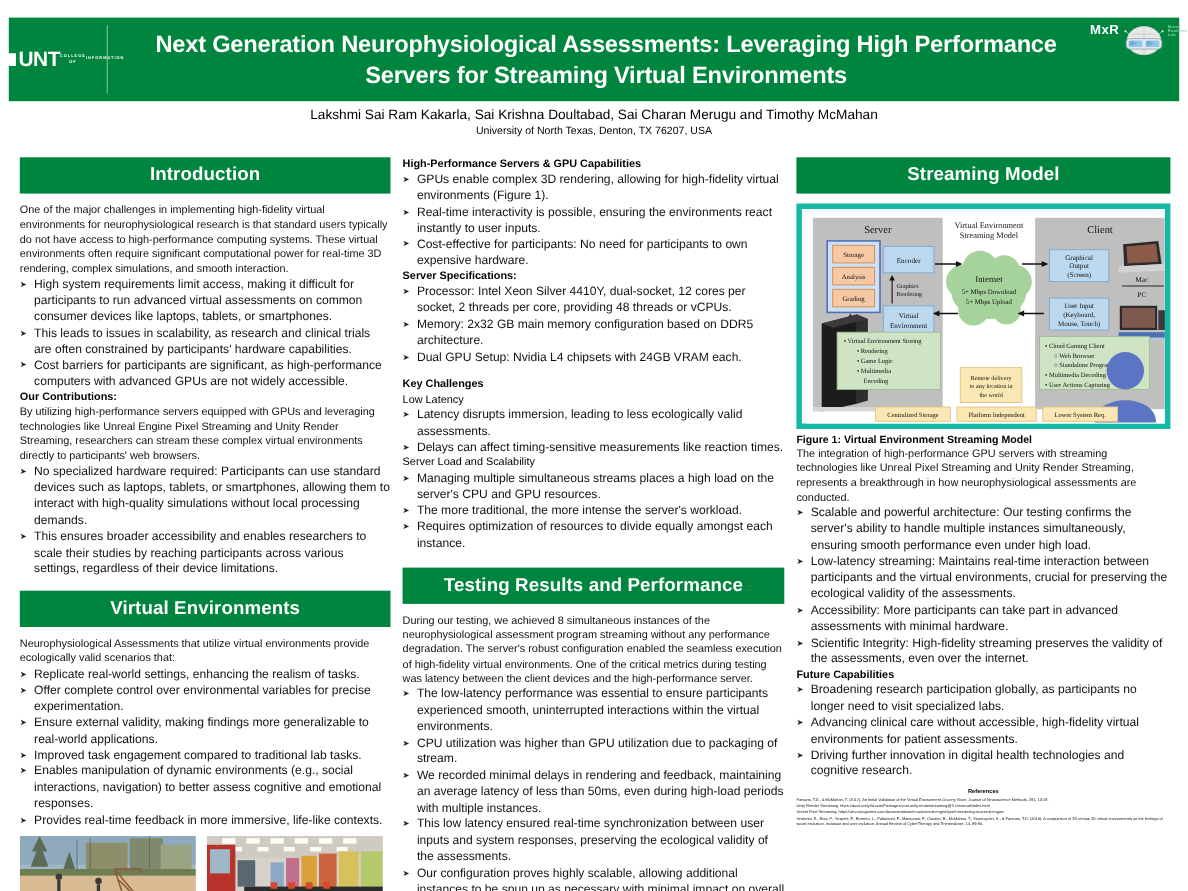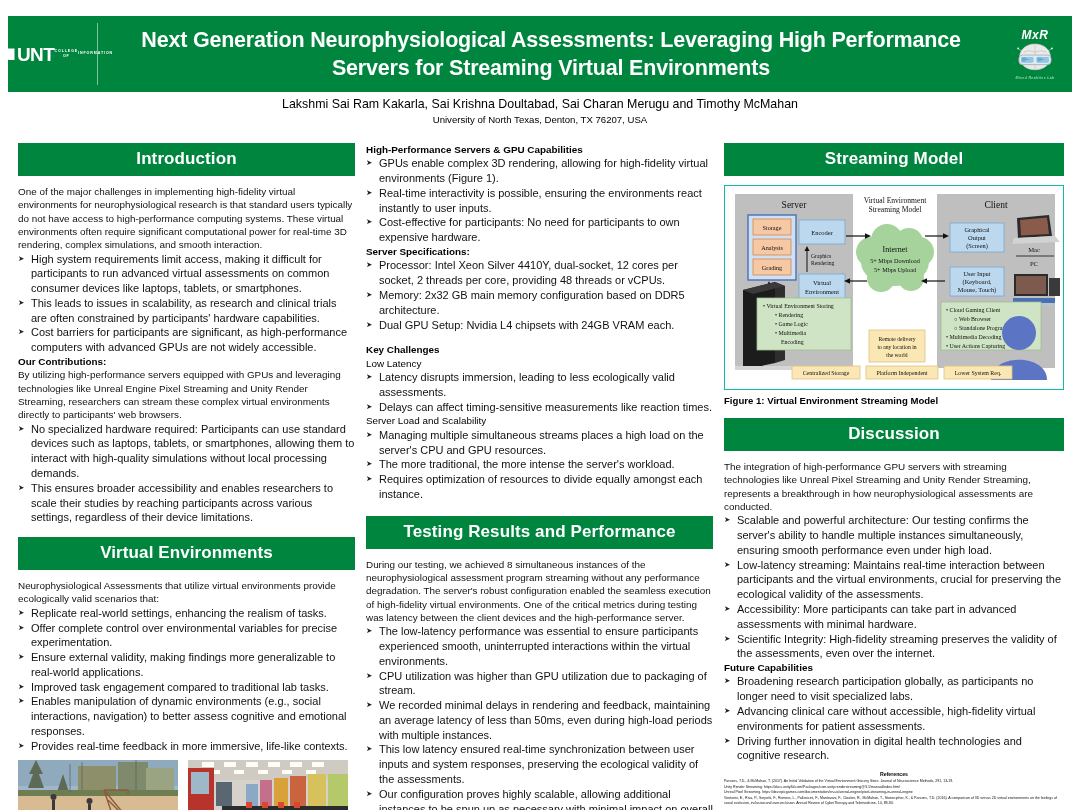--- a/index.html
+++ b/index.html
@@ -30,23 +30,22 @@
   .unt-sub { font-size: 3.6px; letter-spacing: 0.9px; line-height: 1.45; text-align: center; font-weight: bold;}
 
   .title-wrap { flex: 1 1 auto; text-align: center; padding: 0 6px; }
   .title-line {
     color: #fff; font-weight: bold; font-size: 21.5px; line-height: 1.32;
     letter-spacing: -0.2px;
   }
 
   .mxr-logo {
     width: 62px; height: 66px; flex: 0 0 62px; position: relative;
-    display: flex; flex-direction: column; align-items: center; justify-content: center;
+    display: flex; align-items: flex-start; justify-content: center;
     color: #fff;
-    font-style: italic;
   }
   .mxr-text { font-size: 12px; font-weight: bold; letter-spacing: 0.5px; line-height: 1; }
   .mxr-sub { font-size: 3.6px; font-weight: bold; color: #8fd6a8; letter-spacing: 0.3px; margin-top: 1px;}
   .mxr-art { width: 44px; height: 34px; }
 
   
   .authors {
     position: absolute; left: 0; top: 96px; width: 1080px; text-align: center;
   }
   .authors-names { font-size: 12.4px; color: #000; line-height: 1.35; }
@@ -82,21 +81,21 @@
   }
 
   
   .ve-images { display: flex; gap: 10px; margin-top: 6px; }
   .ve-fig { width: 160px; }
   .ve-img { width: 160px; height: 66px; border: 0; display: block; }
   .ve-cap { font-size: 7.2px; text-align: center; margin-top: 3px; color: #111;}
 
   
   .figbox {
-    border: 1px solid #14b8a6; background: #fbfbfb; padding: 4px;
+    border: 5px solid #14b8a6; background: #fbfbfb; padding: 4px;
     width: 340px; height: 205px; position: relative; overflow: hidden;
   }
   .figcap { font-size: 9.6px; font-weight: bold; margin-top: 5px; color: #000;}
 
   
   .refs-title { text-align: center; font-size: 5.2px; font-weight: bold; margin-top: 8px; color: #000;}
   .refs { font-size: 3.55px; line-height: 1.42; color: #111; margin-top: 2px; }
   .refs div { margin-bottom: 0.5px; }
 
   svg { display: block; }
@@ -455,21 +454,20 @@
         <rect x="63" y="176" width="68" height="13" fill="#fbe7b3" stroke="#dfc384" stroke-width="0.8"></rect>
         <text x="97" y="185" font-size="5.9" fill="#111" text-anchor="middle" font-family="'Liberation Serif',serif">Centralized Storage</text>
         <rect x="137" y="176" width="72" height="13" fill="#fbe7b3" stroke="#dfc384" stroke-width="0.8"></rect>
         <text x="173" y="185" font-size="5.9" fill="#111" text-anchor="middle" font-family="'Liberation Serif',serif">Platform Independent</text>
         <rect x="215" y="176" width="68" height="13" fill="#fbe7b3" stroke="#dfc384" stroke-width="0.8"></rect>
         <text x="249" y="185" font-size="5.9" fill="#111" text-anchor="middle" font-family="'Liberation Serif',serif">Lower System Req.</text>
       </svg>
     </div>
     <div class="figcap">Figure 1: Virtual Environment Streaming Model</div>
 
-    <div class="sec-head" style="margin-top:12px;">Discussion</div>
     <div class="body-text">
       <p>The integration of high-performance GPU servers with streaming technologies like Unreal Pixel Streaming and Unity Render Streaming, represents a breakthrough in how neurophysiological assessments are conducted.</p>
       <ul class="bullets">
         <li>Scalable and powerful architecture: Our testing confirms the server's ability to handle multiple instances simultaneously, ensuring smooth performance even under high load.</li>
         <li>Low-latency streaming: Maintains real-time interaction between participants and the virtual environments, crucial for preserving the ecological validity of the assessments.</li>
         <li>Accessibility: More participants can take part in advanced assessments with minimal hardware.</li>
         <li>Scientific Integrity: High-fidelity streaming preserves the validity of the assessments, even over the internet.</li>
       </ul>
       <div class="subhead">Future Capabilities</div>
       <ul class="bullets">

